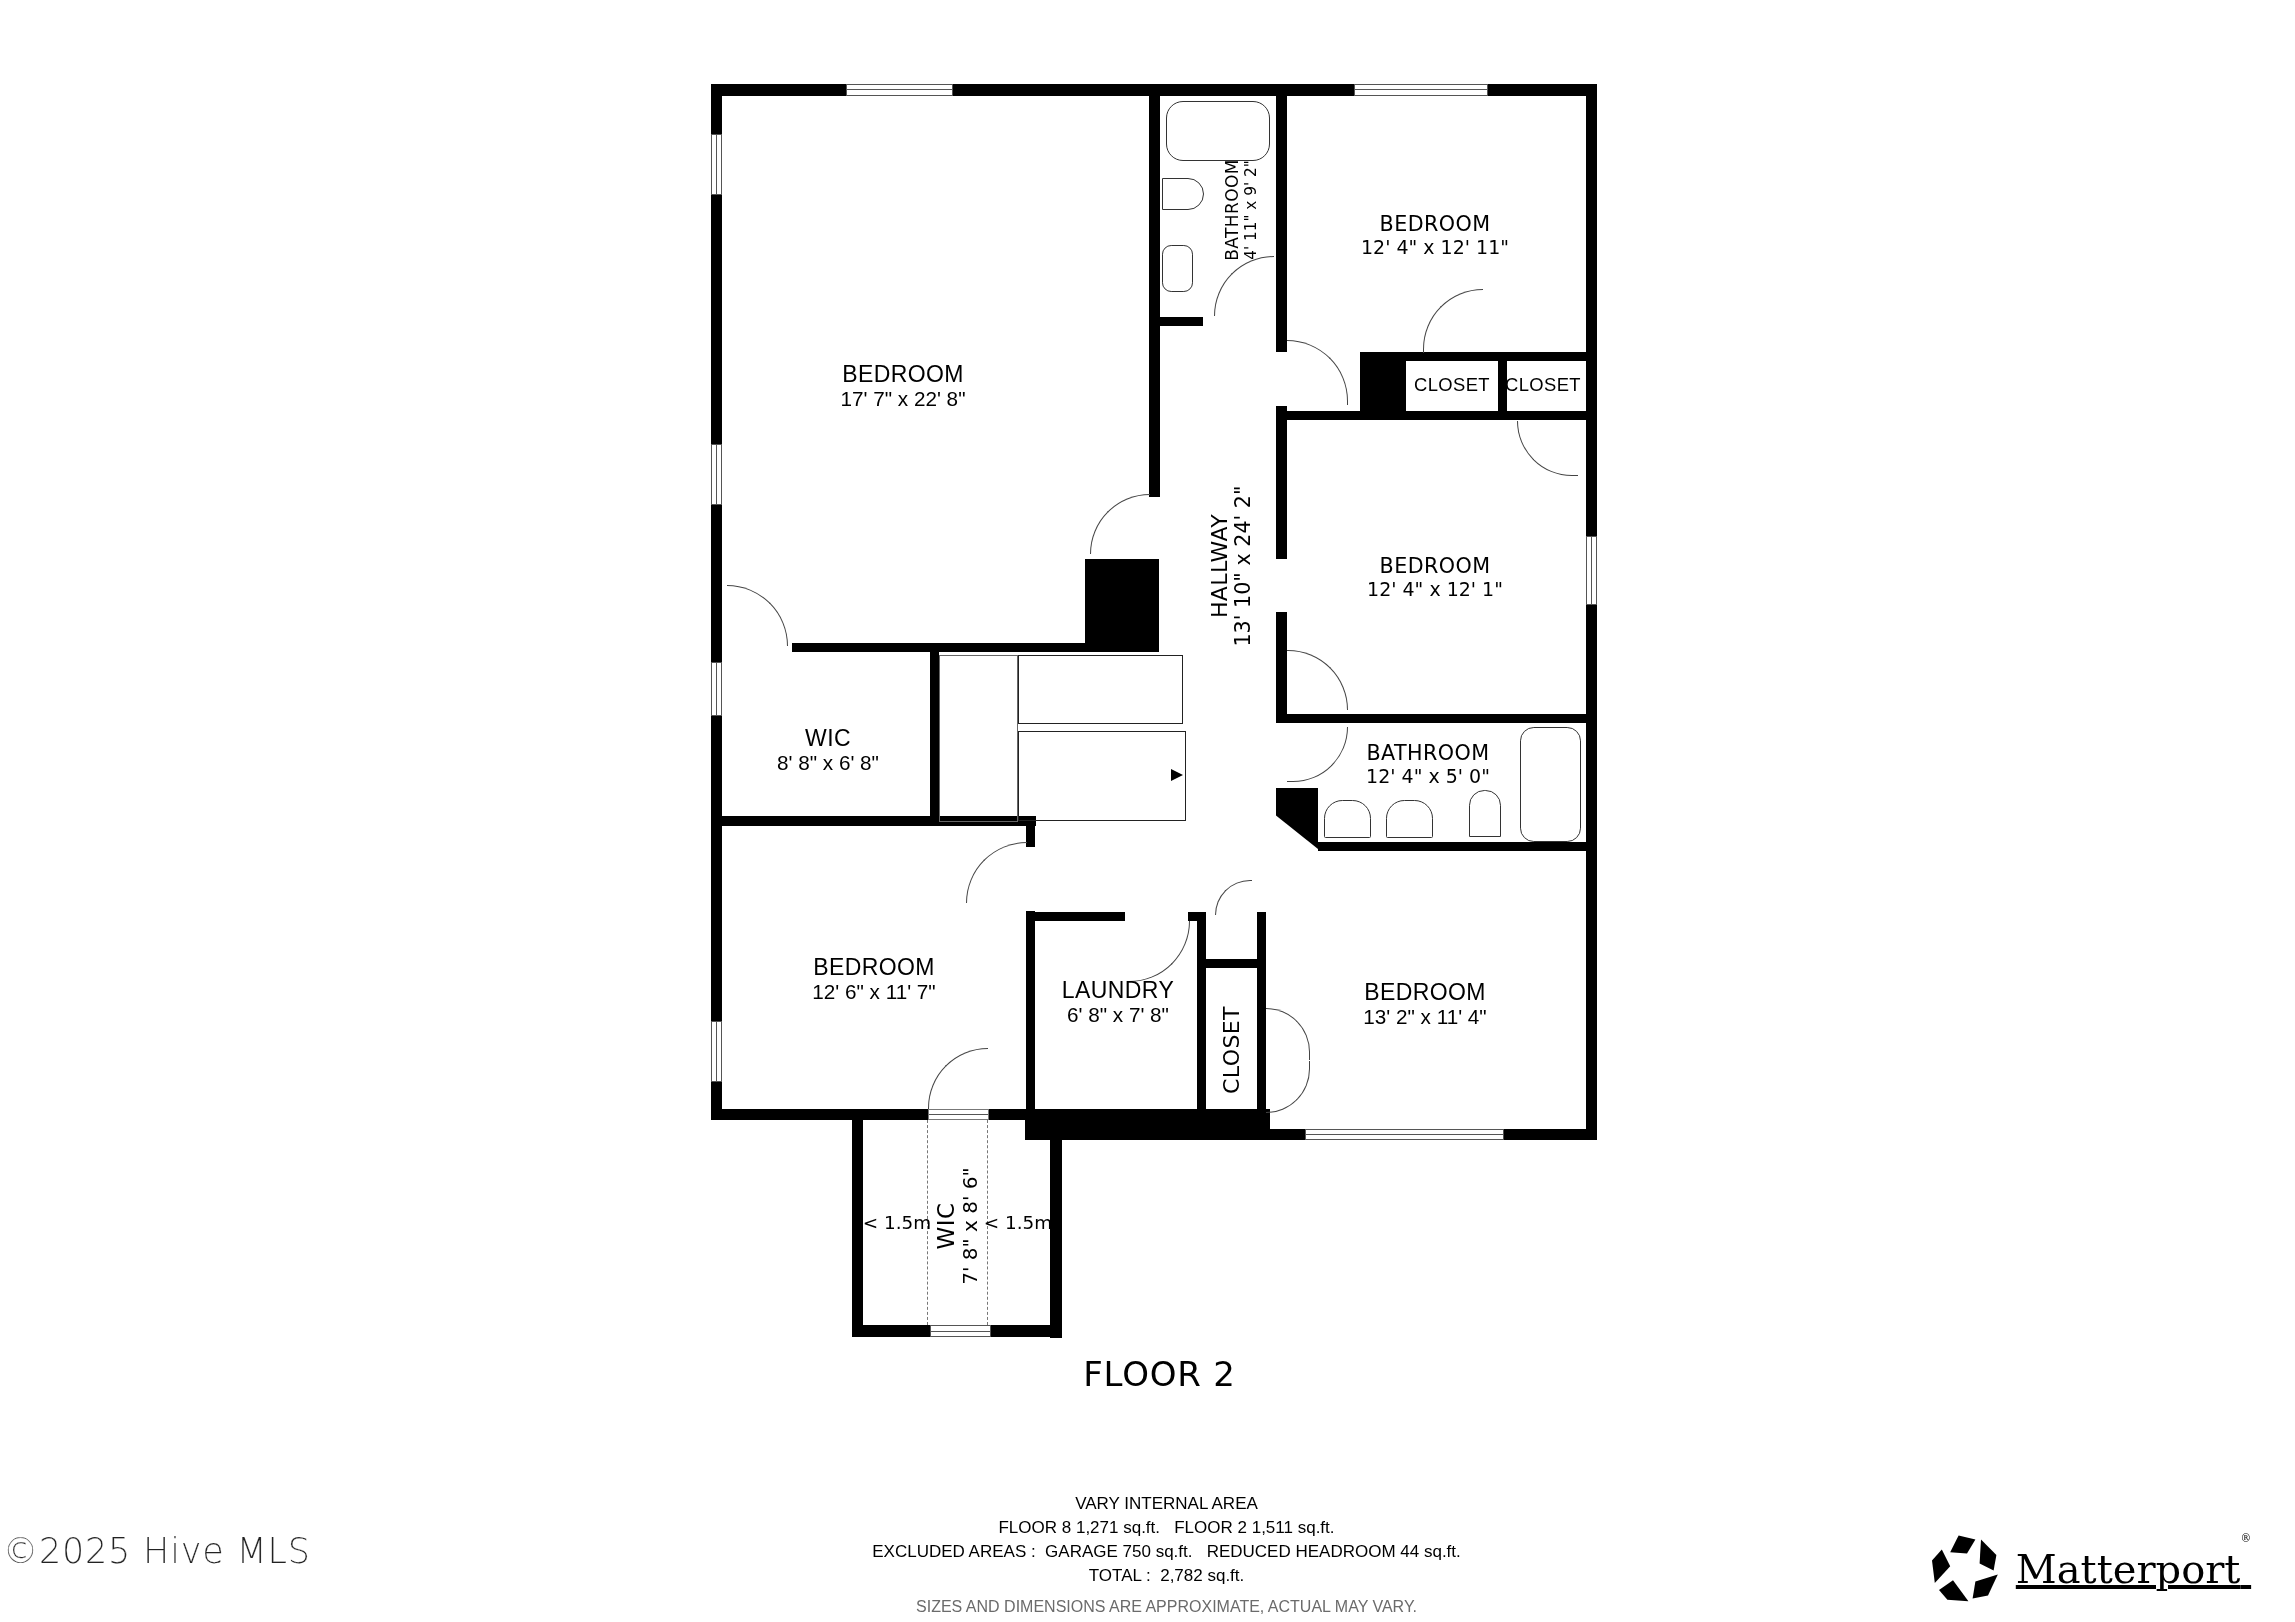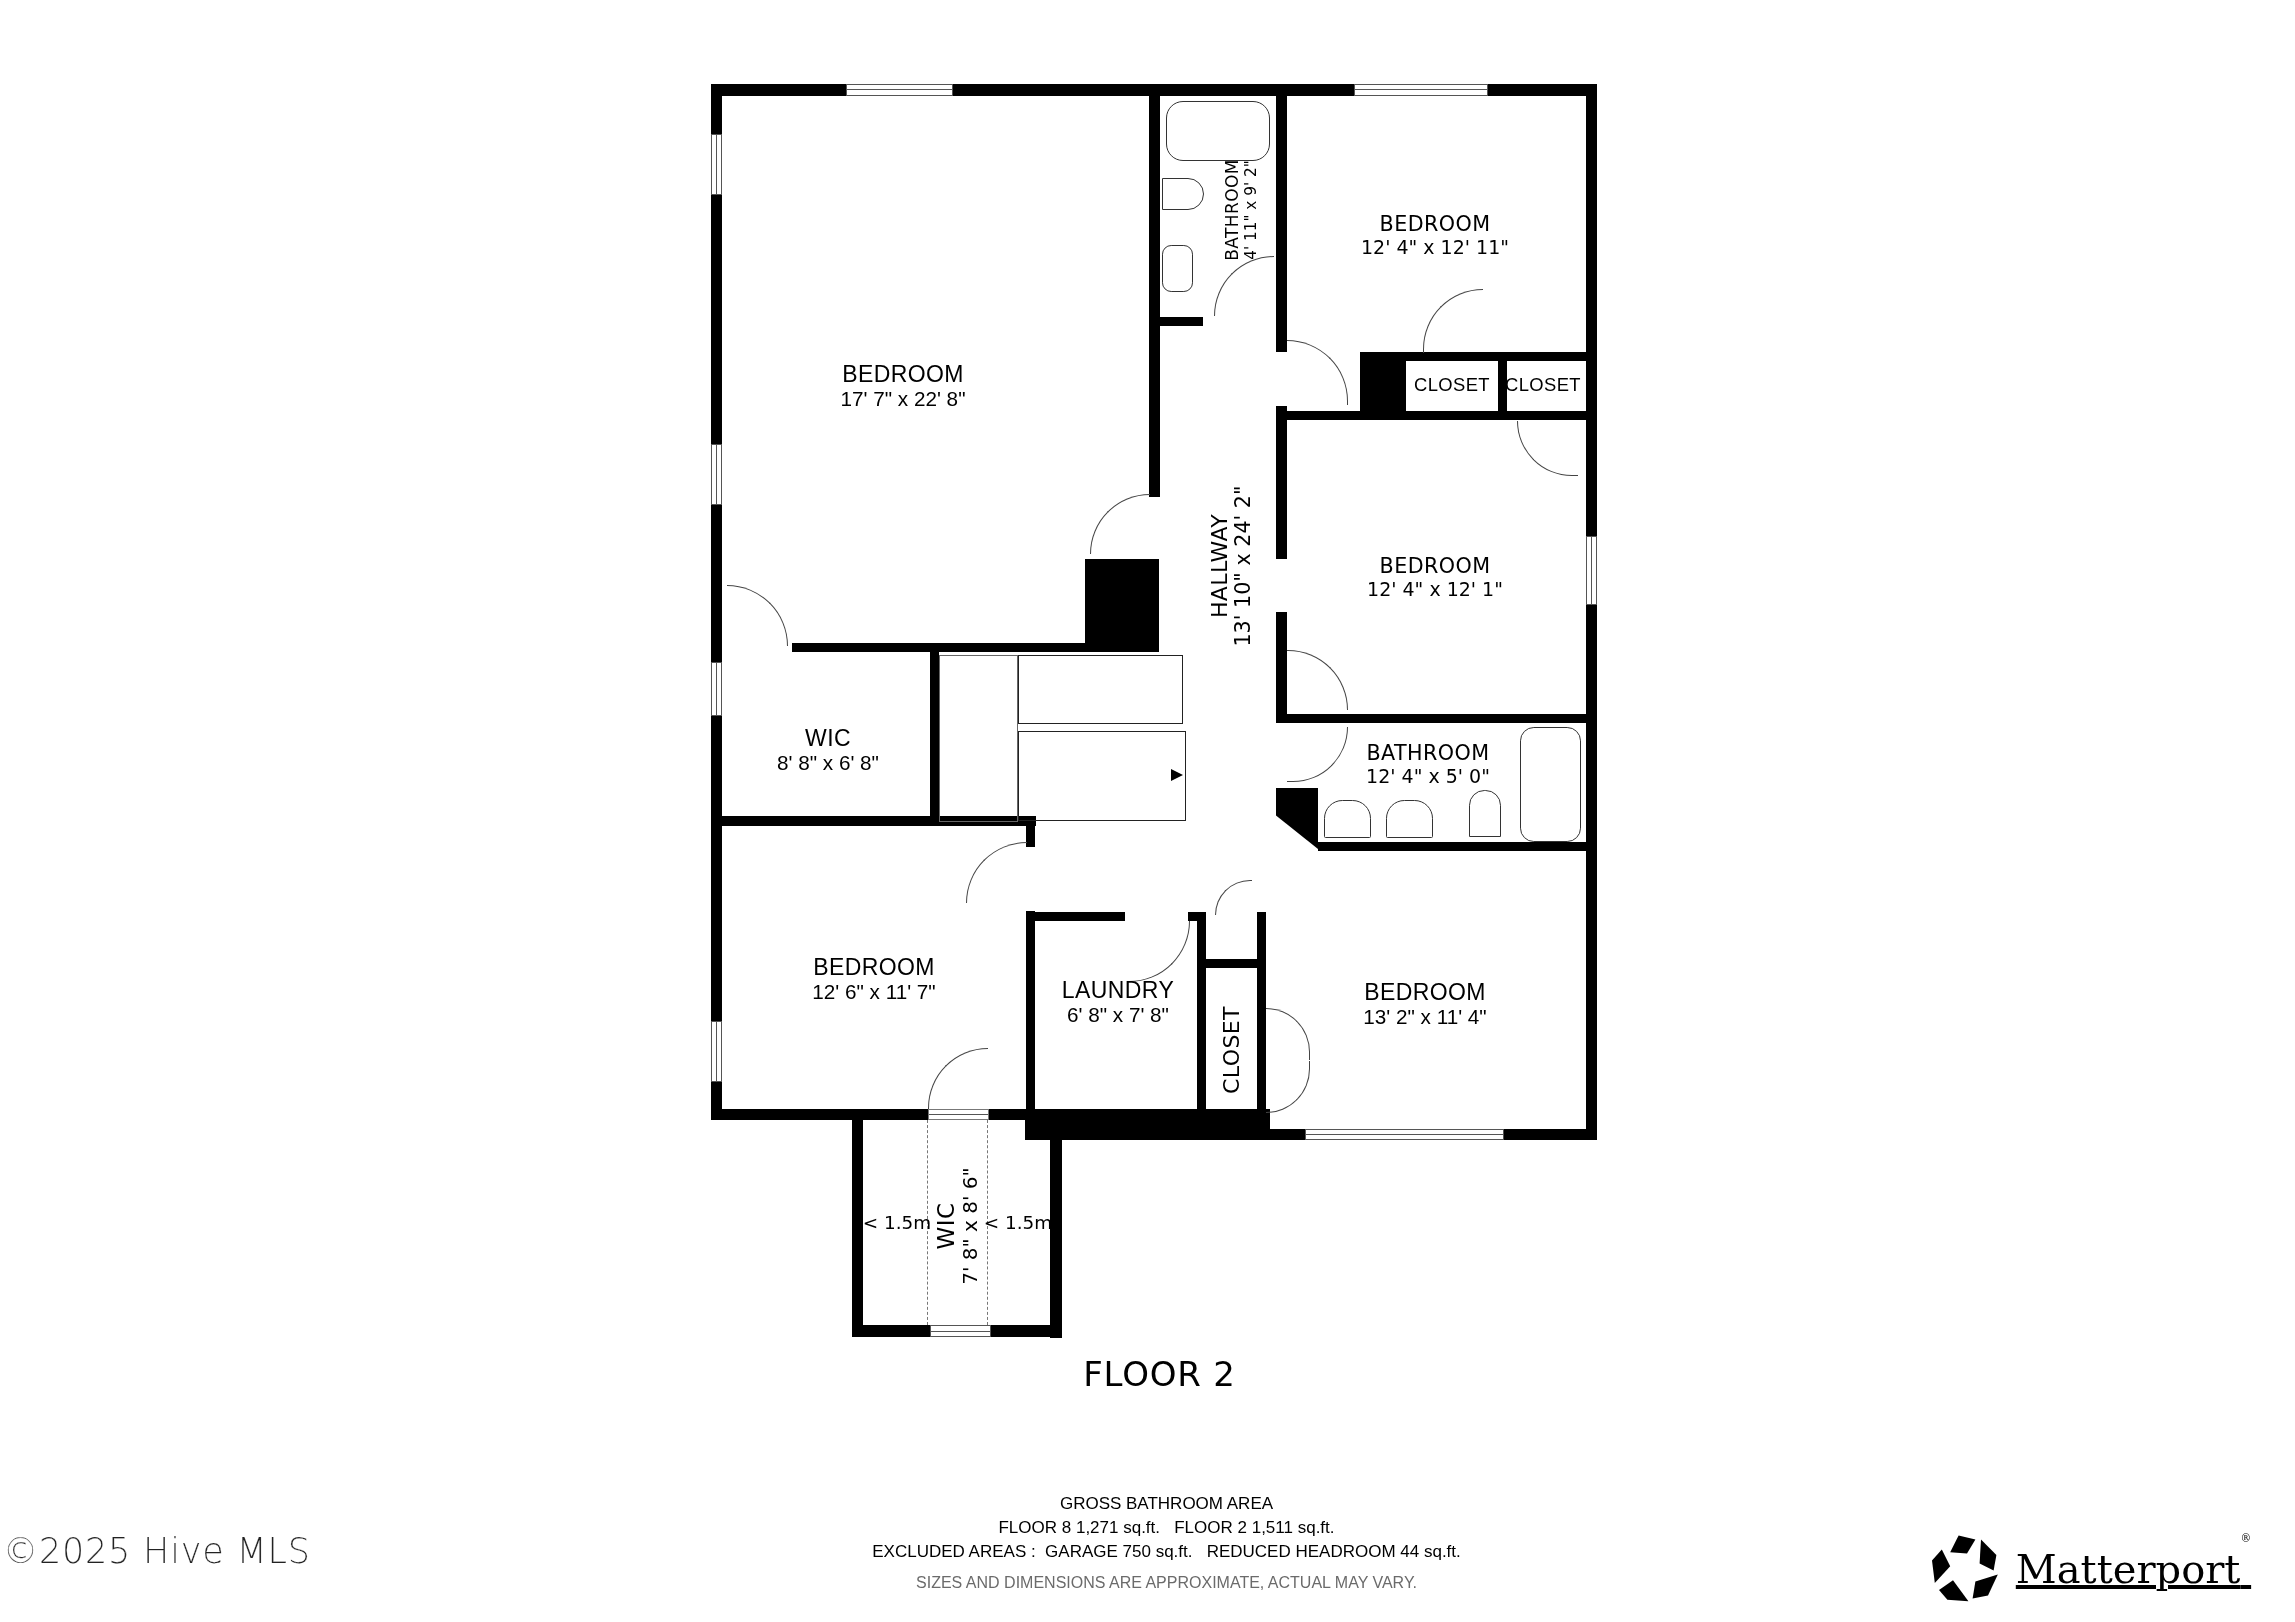--- a/index.html
+++ b/index.html
@@ -171,23 +171,24 @@
     <div class="n" style="font-family:'DejaVu Sans',sans-serif;font-size:23px;">WIC</div>
     <div class="d" style="font-family:'DejaVu Sans',sans-serif;font-size:20px;">7' 8" x 8' 6"</div>
   </div>
   <div class="room-label" style="left:897px;top:1223px;font-family:'DejaVu Sans',sans-serif;font-size:18.4px;">&lt; 1.5m</div>
   <div class="room-label" style="left:1018px;top:1223px;font-family:'DejaVu Sans',sans-serif;font-size:18.4px;">&lt; 1.5m</div>
 </div>
 
 <div class="caption floor-title">FLOOR 2</div>
 
 <div class="area" style="top:1492px;">
-  <div>GROSS BATHROOM AREA</div>
+  <div>VARY INTERNAL AREA</div>
   <div style="white-space:pre;">FLOOR 8 1,271 sq.ft.   FLOOR 2 1,511 sq.ft.</div>
   <div style="white-space:pre;">EXCLUDED AREAS :  GARAGE 750 sq.ft.   REDUCED HEADROOM 44 sq.ft.</div>
+  <div style="white-space:pre;">TOTAL :  2,782 sq.ft.</div>
   <div class="muted">SIZES AND DIMENSIONS ARE APPROXIMATE, ACTUAL MAY VARY.</div>
 </div>
 
 <div class="copyright">©2025 Hive MLS</div>
 
 <div class="logo">
   <svg width="70" height="70" viewBox="0 0 100 100">
     <polygon points="38,2 62,8 50,28 26,26" fill="#000"></polygon>
     <polygon points="70,8 92,30 88,52 68,42" fill="#000"></polygon>
     <polygon points="94,58 80,88 58,92 62,68" fill="#000"></polygon>

